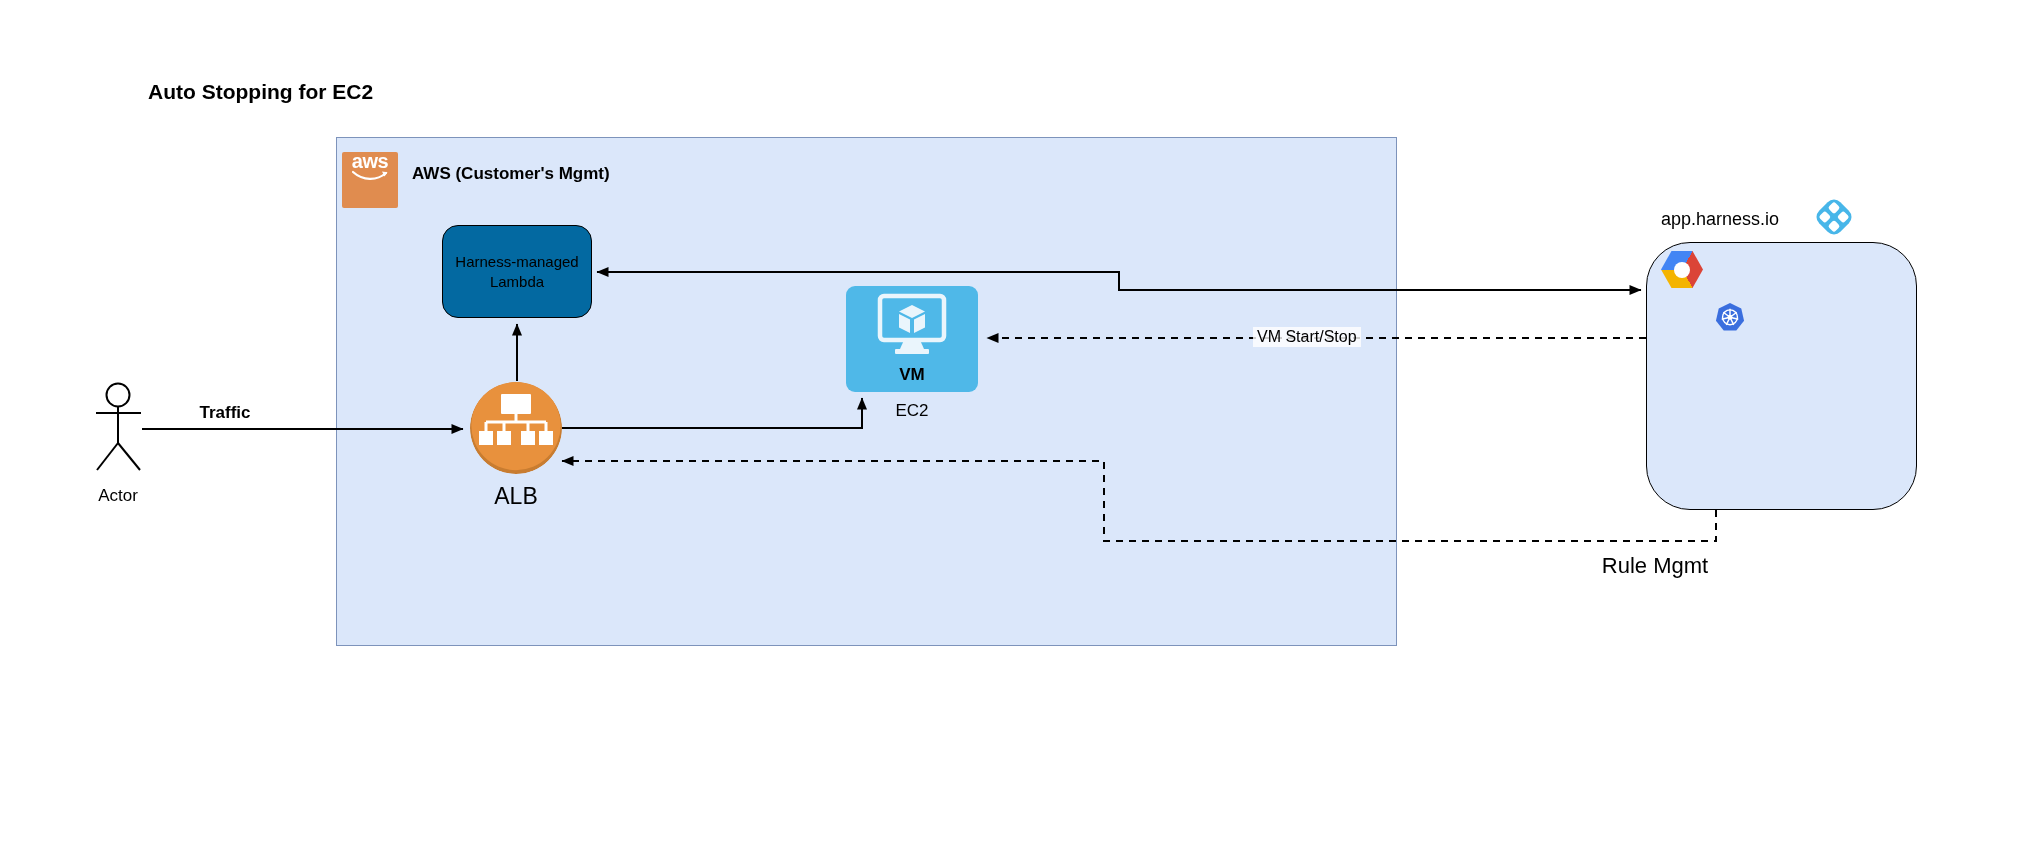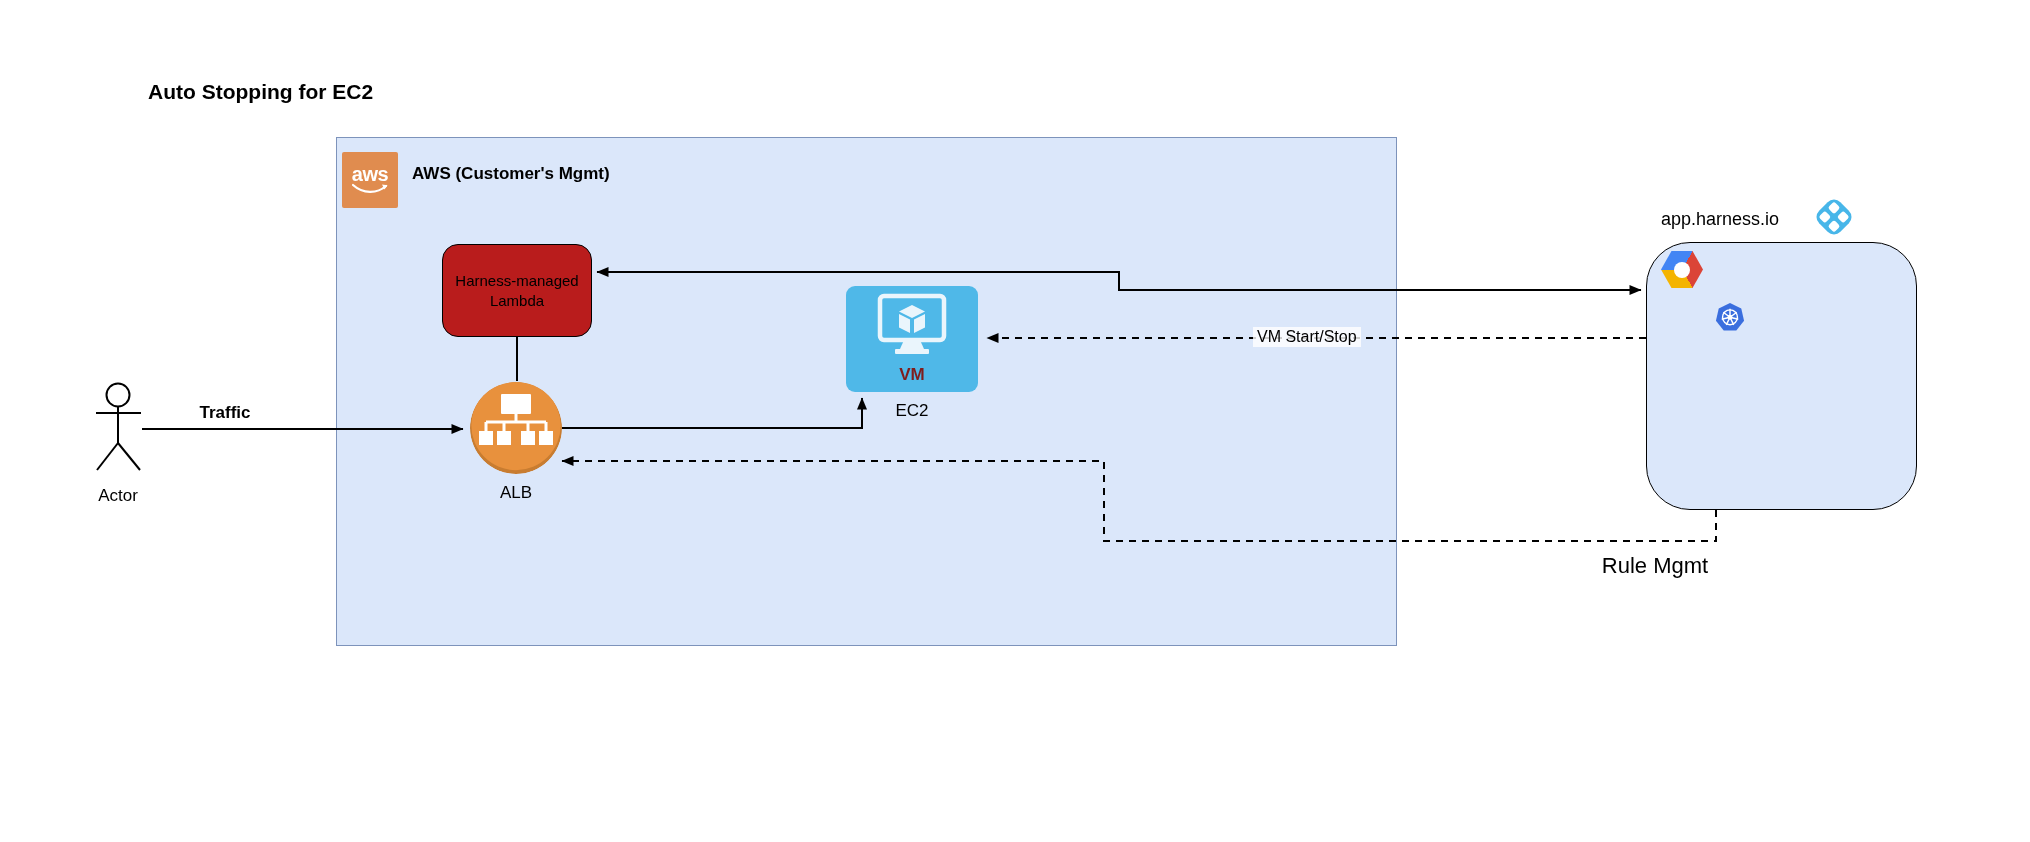--- a/index.html
+++ b/index.html
@@ -7,37 +7,37 @@
   #canvas{position:relative;width:2030px;height:842px;background:#fff;overflow:hidden;}
 
   .abs{position:absolute;}
 
   #title{left:136px;top:80px;font-size:21px;font-weight:bold;z-index:5;margin-left:12px;}
 
   #aws-region{left:336px;top:137px;width:1061px;height:509px;
     background:#dbe7fa;border:1px solid #7d93bb;z-index:1;box-sizing:border-box;}
 
   #aws-logo{left:342px;top:152px;width:56px;height:56px;background:#e08c4f;
-    z-index:4;display:flex;flex-direction:column;align-items:center;justify-content:center;border-radius:2px;}
+    z-index:4;display:flex;flex-direction:column;align-items:center;border-radius:2px;}
   #aws-logo .aws-word{color:#fff;font-weight:bold;font-size:20px;line-height:18px;letter-spacing:-0.5px;}
 
   #aws-label{left:412px;top:164px;font-size:17px;font-weight:bold;z-index:5;}
 
   #overlay{left:0;top:0;width:2030px;height:842px;z-index:2;}
 
-  #lambda-node{left:442px;top:225px;width:150px;height:93px;background:#b91c1c;
+  #lambda-node{left:442px;top:225px;width:150px;height:93px;background:#0369a1;
     border:1.5px solid #000;border-radius:16px;z-index:3;display:flex;align-items:center;justify-content:center;
-    text-align:center;font-size:15px;line-height:1.3;padding:0 12px;box-sizing:border-box;margin-top:19px;}
+    text-align:center;font-size:15px;line-height:1.3;padding:0 12px;box-sizing:border-box;}
 
   #alb-node{left:470px;top:382px;width:92px;height:92px;z-index:3;}
-  #alb-label{left:458px;top:483px;width:116px;text-align:center;font-size:17px;z-index:5;}
+  #alb-label{left:458px;top:483px;width:116px;text-align:center;font-size:23px;z-index:5;}
 
   #ec2-node{left:846px;top:286px;width:132px;height:106px;background:#4fb8e8;border-radius:9px;
     z-index:3;display:flex;flex-direction:column;align-items:center;justify-content:flex-end;padding-bottom:7px;box-sizing:border-box;}
-  #ec2-node .vm-badge{color:#7f1d1d;font-weight:bold;font-size:17px;margin-top:8px;}
+  #ec2-node .vm-badge{color:#000000;font-weight:bold;font-size:17px;margin-top:8px;}
   #ec2-label{left:846px;top:401px;width:132px;text-align:center;font-size:17px;z-index:5;}
 
   #actor-label{left:78px;top:486px;width:80px;text-align:center;font-size:17px;z-index:5;}
   #traffic-label{left:160px;top:403px;width:130px;text-align:center;font-size:17px;font-weight:bold;z-index:5;}
 
   #harness-title{left:1661px;top:209px;font-size:18px;font-weight:normal;z-index:5;}
   #harness-logo{left:1812px;top:195px;width:44px;height:44px;z-index:5;}
 
   #harness-box{left:1646px;top:242px;width:271px;height:268px;background:#dbe7fa;
     border:1.5px solid #000;border-radius:44px;z-index:3;box-sizing:border-box;}

